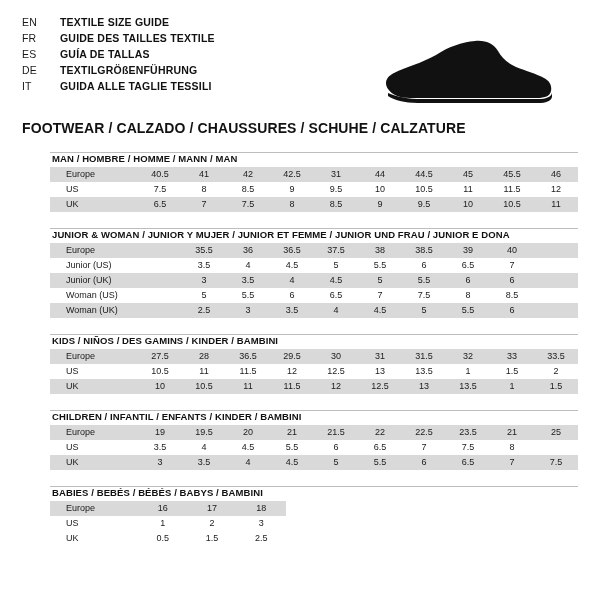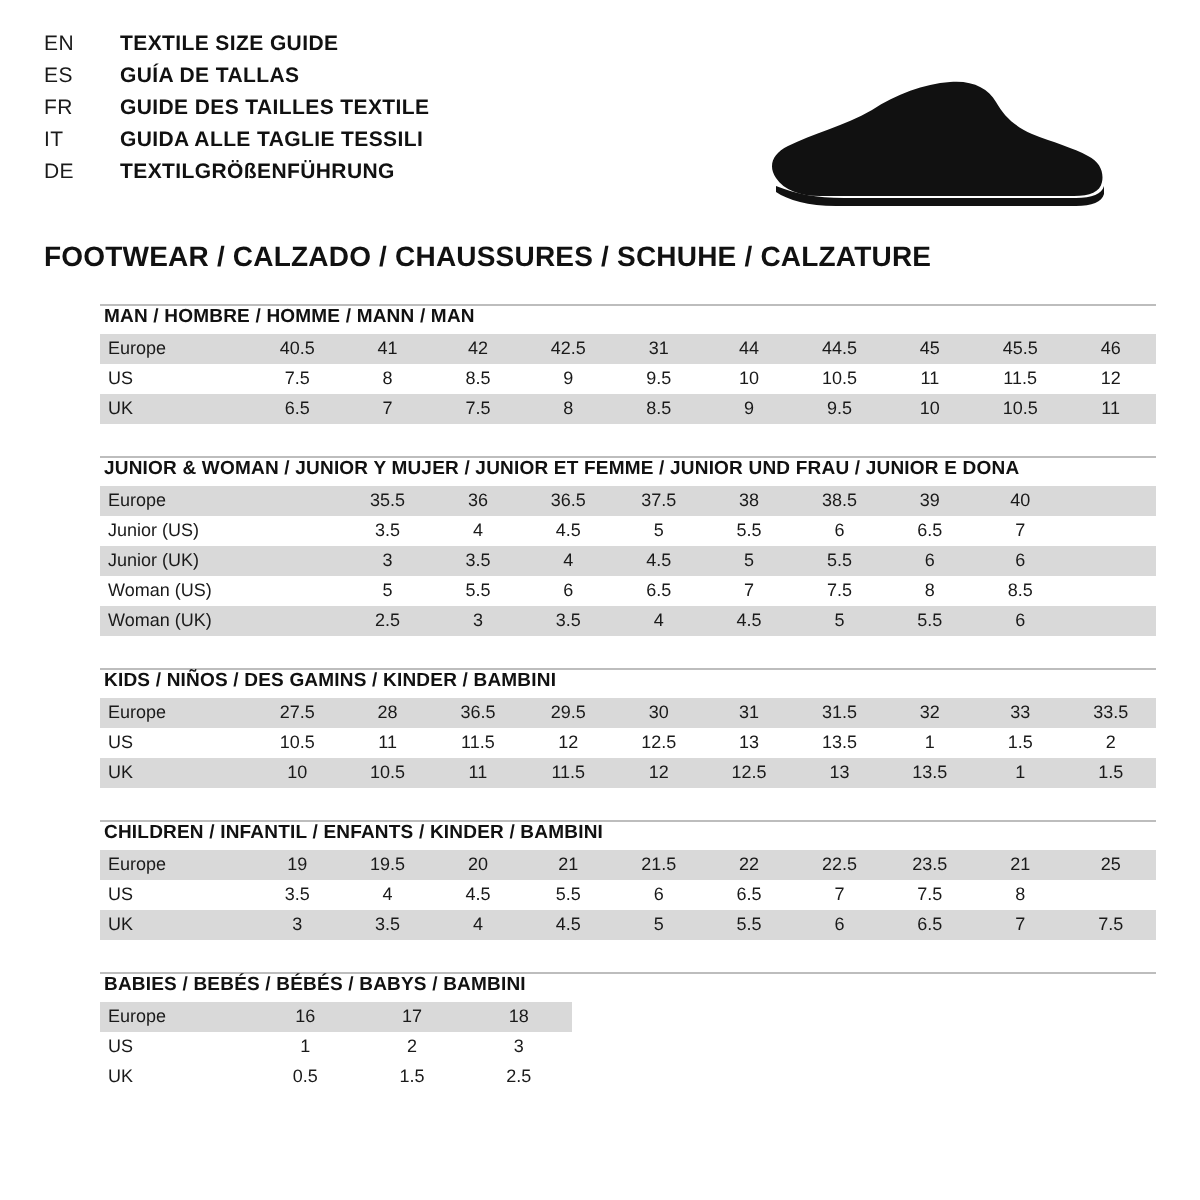--- a/index.html
+++ b/index.html
@@ -85,21 +85,21 @@
   table.sizes td {
     height: 15px;
     line-height: 15px;
     padding: 0;
     text-align: center;
     color: #1a1a1a;
     border: none;
   }
   table.sizes td.rowhead {
     text-align: left;
-    padding-left: 4px;
+    padding-left: 16px;
     width: 72px;
   }
   table.sizes tr.shaded td {
     background: #d9d9d9;
   }
   table.sizes tr.plain td {
     background: #ffffff;
   }
   .hr-line {
     height: 1px;
@@ -116,34 +116,34 @@
 <div class="page">
 
   <div class="header">
     <table class="lang-table">
       <tbody>
         <tr>
           <td class="lang-code">EN</td>
           <td class="lang-title">TEXTILE SIZE GUIDE</td>
         </tr>
         <tr>
+          <td class="lang-code">FR</td>
+          <td class="lang-title">GUIDE DES TAILLES TEXTILE</td>
+        </tr>
+        <tr>
           <td class="lang-code">ES</td>
           <td class="lang-title">GUÍA DE TALLAS</td>
         </tr>
         <tr>
-          <td class="lang-code">FR</td>
-          <td class="lang-title">GUIDE DES TAILLES TEXTILE</td>
+          <td class="lang-code">DE</td>
+          <td class="lang-title">TEXTILGRÖßENFÜHRUNG</td>
         </tr>
         <tr>
           <td class="lang-code">IT</td>
           <td class="lang-title">GUIDA ALLE TAGLIE TESSILI</td>
-        </tr>
-        <tr>
-          <td class="lang-code">DE</td>
-          <td class="lang-title">TEXTILGRÖßENFÜHRUNG</td>
         </tr>
       </tbody>
     </table>
 
     <div class="shoe-art">
       <svg viewBox="0 0 180 74" width="180" height="74" xmlns="http://www.w3.org/2000/svg" aria-hidden="true">
         <path d="M62 17 C74 9, 88 4, 101 3 C112 2, 120 6, 124 13 C128 20, 133 25, 142 29 C152 33, 163 36, 170 40 C176 43, 178 48, 177 53 C176 58, 171 60, 163 60 L36 60 C26 60, 18 57, 14 51 C10 45, 12 39, 20 35 C32 29, 48 25, 62 17 Z" fill="#111111"></path>
         <path d="M14 55 C24 59, 34 61, 48 61 L164 61 C172 61, 177 59, 178 55 L178 59 C177 63, 172 65, 164 65 L44 65 C30 65, 20 62, 14 58 Z" fill="#111111"></path>
       </svg>
     </div>

